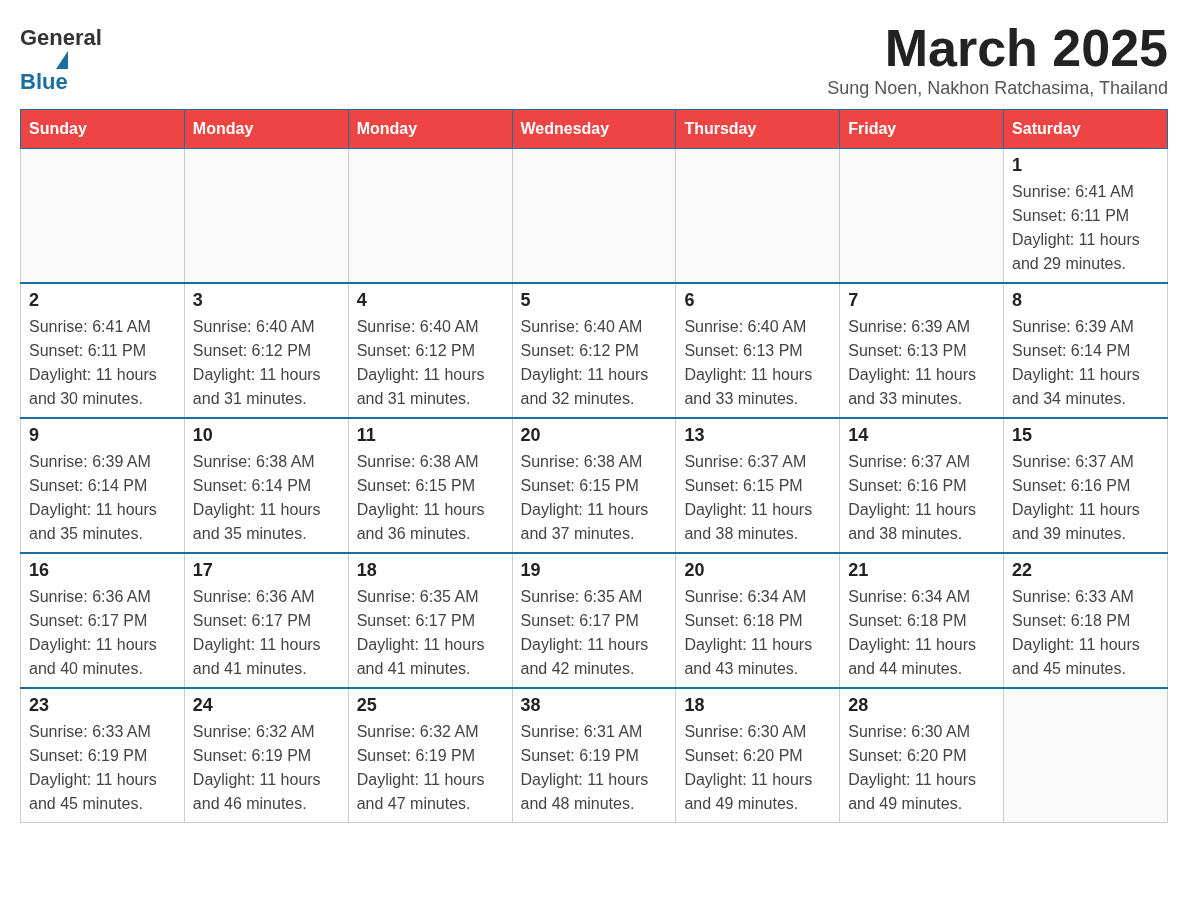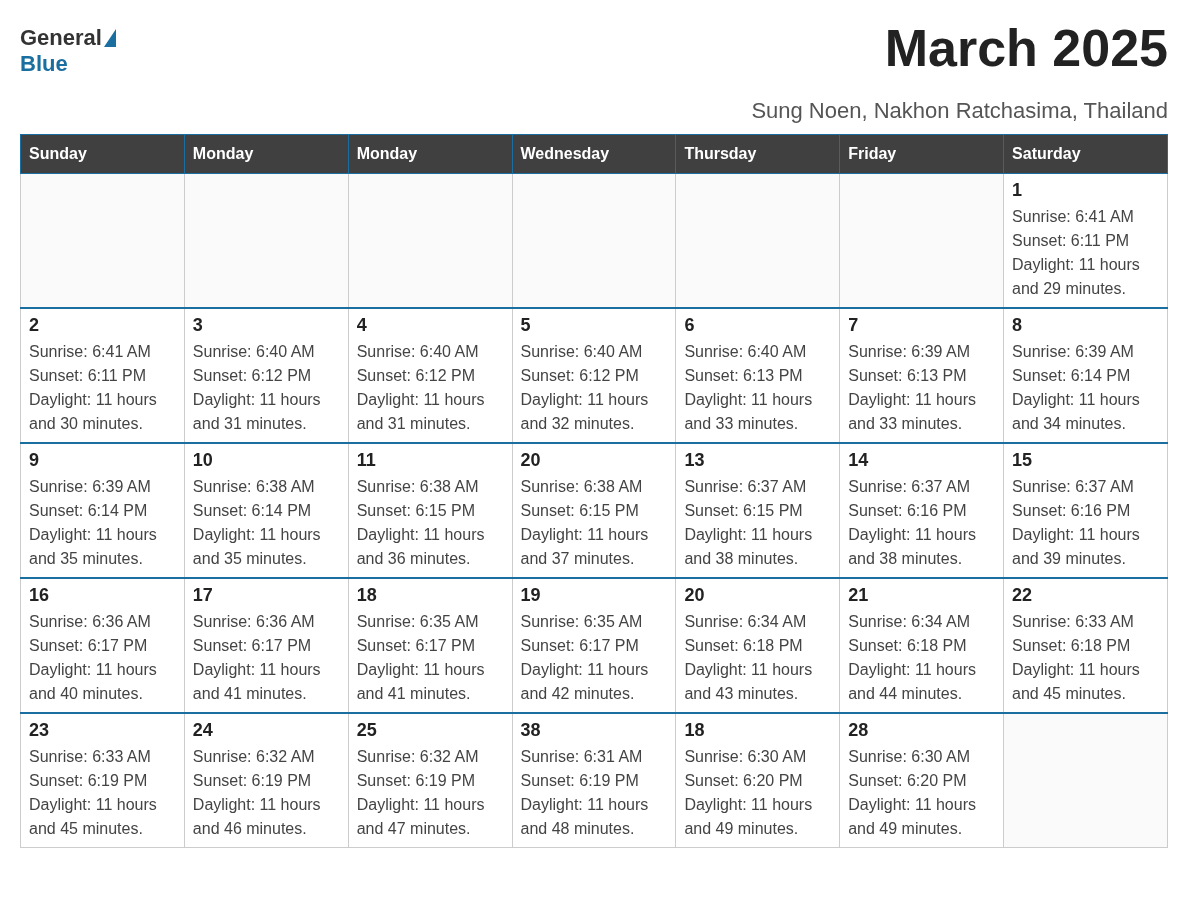--- a/index.html
+++ b/index.html
@@ -21,20 +21,21 @@
       flex-direction: column;
       align-items: flex-start;
       padding-top: 5px;
     }
     .logo-general {
       font-size: 22px;
       font-weight: bold;
       color: #333;
       display: flex;
       align-items: center;
+      flex-direction: column;
     }
     .logo-triangle {
       width: 0;
       height: 0;
       border-left: 12px solid transparent;
       border-right: 0px solid transparent;
       border-bottom: 18px solid #1a6fa0;
       margin-left: 2px;
       display: inline-block;
     }
@@ -47,31 +48,31 @@
     .title-section {
       text-align: right;
     }
     .calendar-title {
       font-size: 52px;
       font-weight: bold;
       color: #222;
       line-height: 1.1;
     }
     .calendar-subtitle {
-      font-size: 22px;
+      font-size: 18px;
       color: #555;
-      margin-top: 21px;
+      margin-top: 1px;
     }
     .calendar-table {
       width: 100%;
       border-collapse: collapse;
       margin-top: 10px;
     }
     .calendar-table th {
-      background-color: #404040;
+      background-color: #ef4444;
       color: #fff;
       padding: 10px 8px;
       font-size: 16px;
       font-weight: bold;
       text-align: left;
       border: 1px solid #1a6fa0;
     }
     .calendar-table td {
       border: 1px solid #ccc;
       vertical-align: top;

